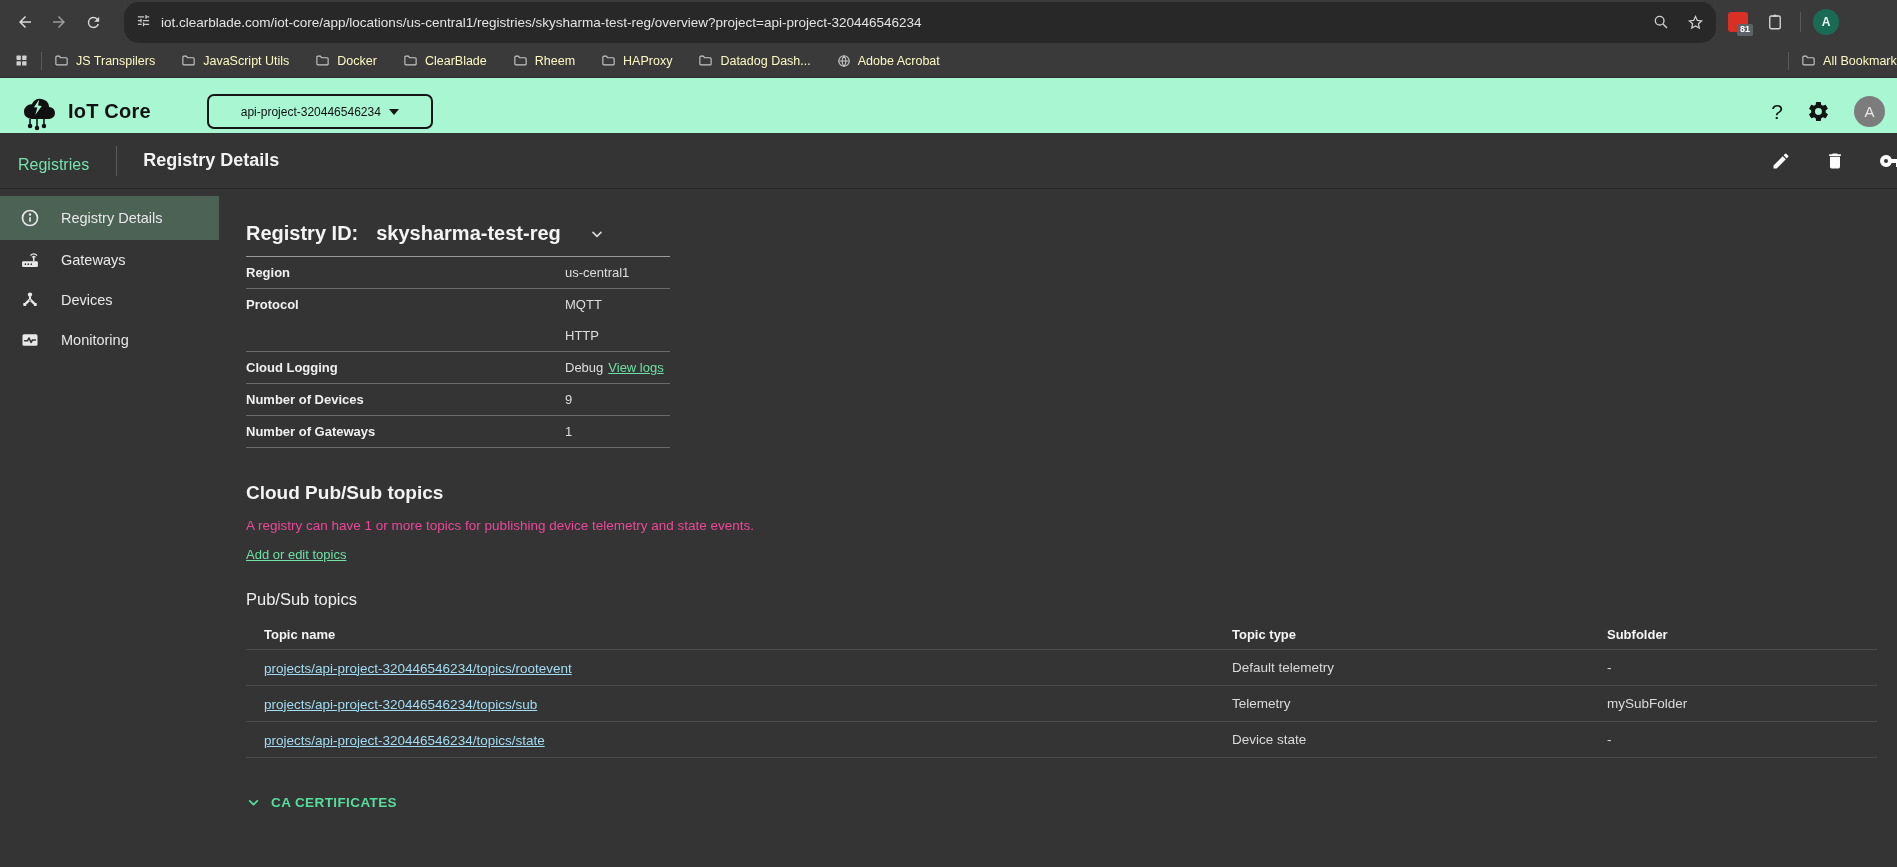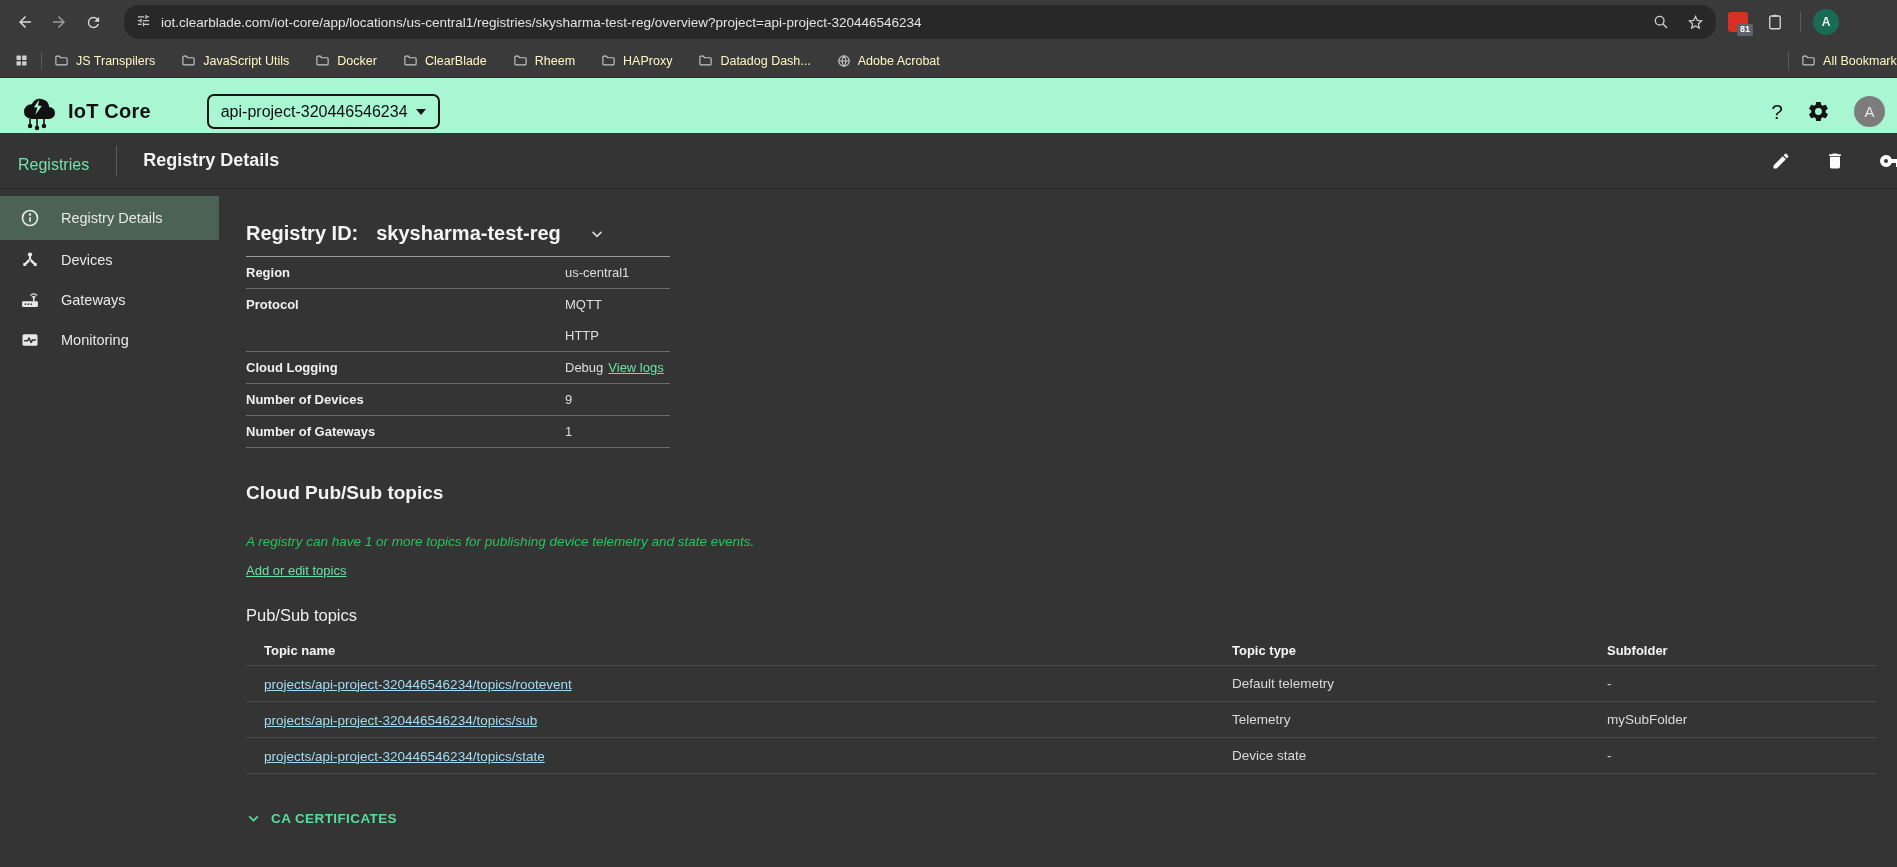--- a/index.html
+++ b/index.html
@@ -6,21 +6,21 @@
   html,body { width:1897px; height:867px; overflow:hidden; background:#343434;
     font-family:"Liberation Sans","DejaVu Sans",sans-serif; }
 
   
   .chrome-bar { position:absolute; left:0; top:0; width:1897px; height:44px;
     background:#3a3a3a; display:flex; align-items:center; }
   .nav-btn { width:34px; height:34px; display:flex; align-items:center; justify-content:center;
     color:#d9d9d9; flex:0 0 auto; }
   .nav-btn.dim { color:#9b9b9b; }
   .nav-btn:first-child { margin-left:8px; }
-  .url-pill { height:34px; background:#282828; border-radius:15px; margin-left:14px;
+  .url-pill { height:41px; background:#282828; border-radius:15px; margin-left:14px;
     width:1592px; display:flex; align-items:center; padding:0 12px; }
   .url-pill .tune { color:#c9c9c9; margin-right:10px; flex:0 0 auto; }
   .url-text { color:#e4e4e4; font-size:13.5px; flex:1 1 auto; white-space:nowrap; overflow:hidden; }
   .pill-icon { color:#cfcfcf; margin-left:18px; flex:0 0 auto; display:flex; align-items:center; }
   .ext-area { display:flex; align-items:center; margin-left:12px; }
   .ext-red { position:relative; width:20px; height:20px; background:#d93025; border-radius:3px; }
   .ext-red .badge { position:absolute; right:-5px; bottom:-4px; background:#5f6368; color:#fff;
     font-size:9px; font-weight:bold; padding:1px 3px; border-radius:2px; line-height:1.1; }
   .ext-clip { margin-left:18px; color:#d5d5d5; display:flex; }
   .chrome-divider { width:1px; height:20px; background:#5a5a5a; margin:0 12px 0 16px; }
@@ -35,21 +35,21 @@
   .bm-item { display:flex; align-items:center; gap:7px; margin-right:26px; white-space:nowrap; }
   .bm-item .ic { color:#c6c6c6; display:flex; }
   .bm-right { margin-left:auto; display:flex; align-items:center; margin-right:-6px; }
 
   
   .app-header { position:absolute; left:0; top:78px; width:1897px; height:67px;
     background:#a9f7d2; display:flex; align-items:center; color:#111; }
   .logo { margin-left:16px; display:flex; }
   .app-title { font-size:20px; font-weight:bold; margin-left:10px; letter-spacing:.2px; }
   .proj-select { margin-left:56px; height:35px; border:2px solid #151515; border-radius:7px;
-    display:flex; align-items:center; padding:0 12px; gap:8px; font-size:16px; color:#101010;
+    display:flex; align-items:center; padding:0 32px; gap:8px; font-size:12px; color:#101010;
     background:transparent; }
   .caret-down { width:0; height:0; border-left:5px solid transparent; border-right:5px solid transparent;
     border-top:6px solid #141414; }
   .hdr-right { margin-left:auto; display:flex; align-items:center; gap:24px; margin-right:12px; }
   .help-q { font-size:21px; color:#141414; font-weight:400; }
   .gear { color:#141414; display:flex; }
   .avatar-app { width:31px; height:31px; border-radius:50%; background:#7c7c7c; color:#e9e9e9;
     font-size:15px; display:flex; align-items:center; justify-content:center; }
 
   
@@ -75,21 +75,21 @@
   .reg-heading .chev { color:#d9d9d9; margin-left:10px; display:flex; }
 
   .detail-table { width:424px; margin-top:11px; border-top:1px solid #9a9a9a; }
   .d-row { display:flex; border-bottom:1px solid #6b6b6b; padding:5px 0; }
   .d-label { width:319px; flex:0 0 auto; color:#f0f0f0; font-size:13px; font-weight:bold;
     line-height:21px; }
   .d-val { color:#dedede; font-size:13px; line-height:21px; }
   .d-link { color:#6ee0a6; text-decoration:underline; margin-left:5px; }
 
   .sect-heading { color:#f3f3f3; font-size:19px; font-weight:bold; margin-top:34px; }
-  .sect-desc { color:#22c55e; font-size:13.5px; margin-top:30px;font-style:italic; }
+  .sect-desc { color:#ec4899; font-size:13.5px; margin-top:14px; }
   .add-link { color:#6ee0a6; font-size:13px; margin-top:14px; display:inline-block; }
   .sub-heading { color:#eeeeee; font-size:16.5px; margin-top:27px; }
 
   .topics-table { margin-top:11px; width:1631px; }
   .t-row { display:flex; align-items:center; border-bottom:1px solid #4b4b4b; }
   .t-head { height:30px; }
   .t-body { height:36px; }
   .tc-name { width:986px; flex:0 0 auto; padding-left:18px; }
   .tc-type { width:375px; flex:0 0 auto; }
   .tc-sub { flex:1 1 auto; }
@@ -303,44 +303,44 @@
             <circle cx="12" cy="12" r="9"></circle>
             <line x1="12" y1="11" x2="12" y2="16.5"></line>
             <circle cx="12" cy="7.8" r="0.6" fill="currentColor"></circle>
           </svg>
       </span>
       <span>Registry Details</span>
     </div>
     <div class="side-item">
       <span class="sic">
         <svg width="20" height="20" viewBox="0 0 24 24" fill="currentColor">
-            <circle cx="12" cy="5.5" r="2.6"></circle>
-            <path d="M10.8 7.5h2.4v4h-2.4z"></path>
-            <path d="M11 10.2l-5.2 5.2 2 2L13 12.2zM13 10.2l5.2 5.2-2 2L11 12.2z"></path>
-            <rect x="3.9" y="15.5" width="3.6" height="3.6" rx="0.8"></rect>
-            <rect x="16.5" y="15.5" width="3.6" height="3.6" rx="0.8"></rect>
-          </svg>
-      </span>
-      <span>Devices</span>
-    </div>
-    <div class="side-item">
-      <span class="sic">
-        <svg width="20" height="20" viewBox="0 0 24 24" fill="currentColor">
             <rect x="2.5" y="13.5" width="19" height="7" rx="1.5"></rect>
             <circle cx="6.5" cy="17" r="1" fill="#343434"></circle>
             <circle cx="10" cy="17" r="1" fill="#343434"></circle>
             <circle cx="13.5" cy="17" r="1" fill="#343434"></circle>
             <rect x="15.6" y="7" width="1.8" height="6.5"></rect>
             <path fill="none" stroke="currentColor" stroke-width="1.6" d="M12.5 6.5a6 6 0 0 1 8 0M14.4 8.8a3.2 3.2 0 0 1 4.2 0"></path>
           </svg>
       </span>
       <span>Gateways</span>
     </div>
     <div class="side-item">
       <span class="sic">
+        <svg width="20" height="20" viewBox="0 0 24 24" fill="currentColor">
+            <circle cx="12" cy="5.5" r="2.6"></circle>
+            <path d="M10.8 7.5h2.4v4h-2.4z"></path>
+            <path d="M11 10.2l-5.2 5.2 2 2L13 12.2zM13 10.2l5.2 5.2-2 2L11 12.2z"></path>
+            <rect x="3.9" y="15.5" width="3.6" height="3.6" rx="0.8"></rect>
+            <rect x="16.5" y="15.5" width="3.6" height="3.6" rx="0.8"></rect>
+          </svg>
+      </span>
+      <span>Devices</span>
+    </div>
+    <div class="side-item">
+      <span class="sic">
         <svg width="20" height="20" viewBox="0 0 24 24">
             <rect x="3" y="5" width="18" height="14" rx="2" fill="currentColor"></rect>
             <polyline points="5.5,13 9,13 10.8,9.5 13.2,15 15,12 18.5,12" fill="none" stroke="#343434" stroke-width="1.8" stroke-linecap="round" stroke-linejoin="round"></polyline>
           </svg>
       </span>
       <span>Monitoring</span>
     </div>
   </div>
 
   <div class="main">

